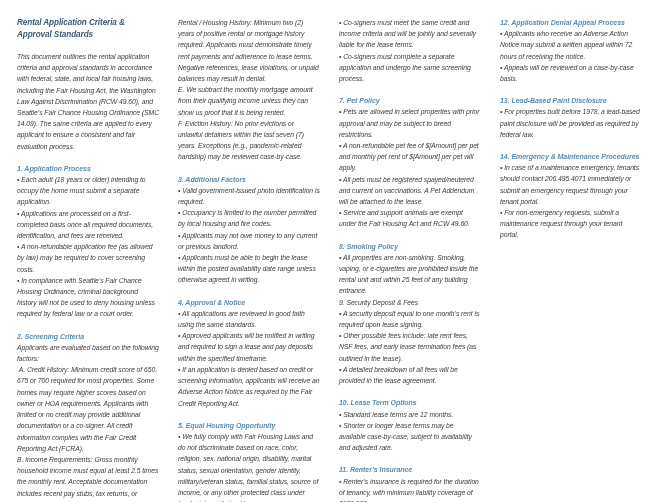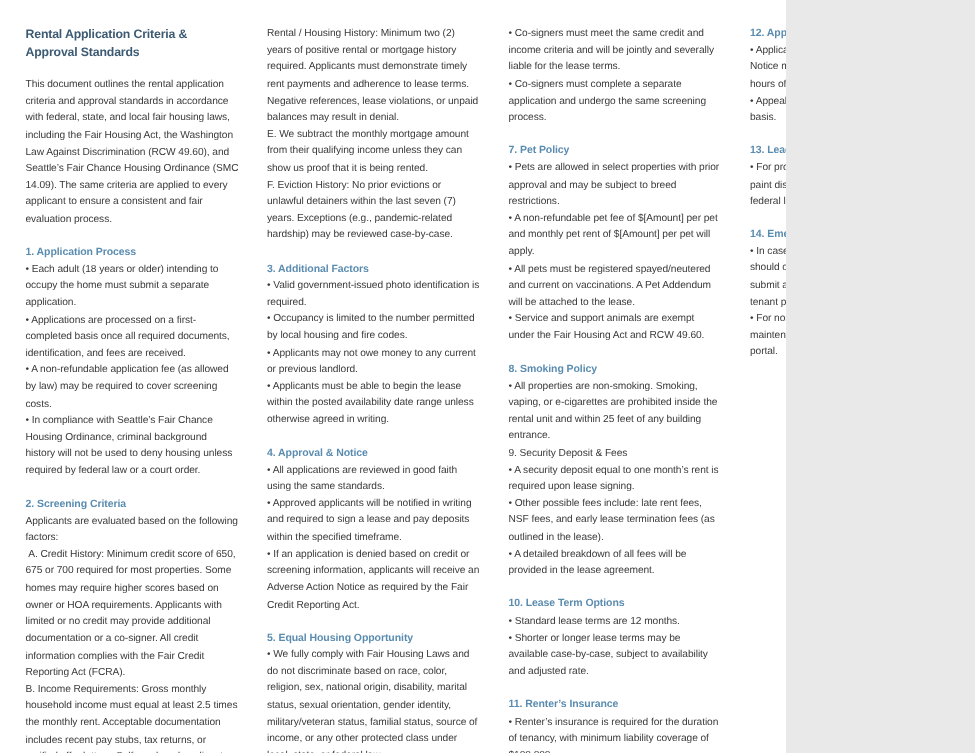--- a/index.html
+++ b/index.html
@@ -9,24 +9,25 @@
     --background: #ffffff;
   }
   * { margin: 0; padding: 0; box-sizing: border-box; }
   html, body { background: #e9e9e9; }
   body {
     width: 650px; height: 502px;
     font-family: "Liberation Sans", sans-serif;
     overflow: hidden;
   }
   .page {
-    width: 524px; height: 502px;
+    width: 650px; height: 502px;
     background: var(--background);
     padding: 17px 14px 17px 17px;
     overflow: hidden;
+    font-style: italic;
   }
   .columns {
     display: flex;
     gap: 19px;
     align-items: flex-start;
   }
   .col {
     width: 142px;
     flex: 0 0 142px;
   }

